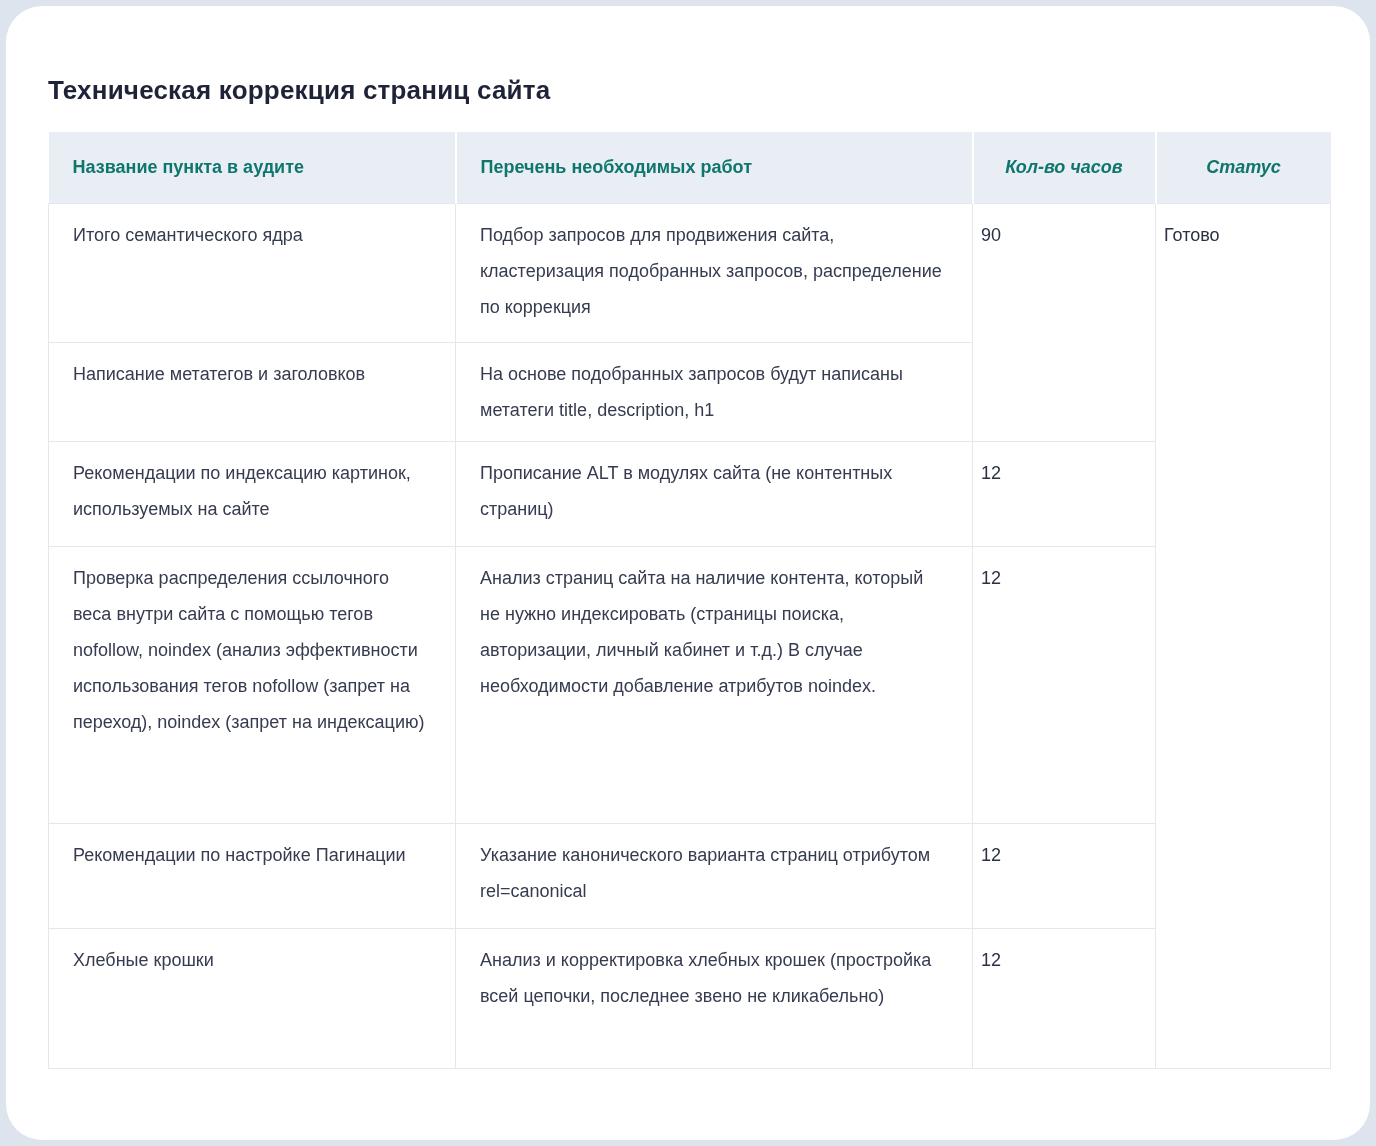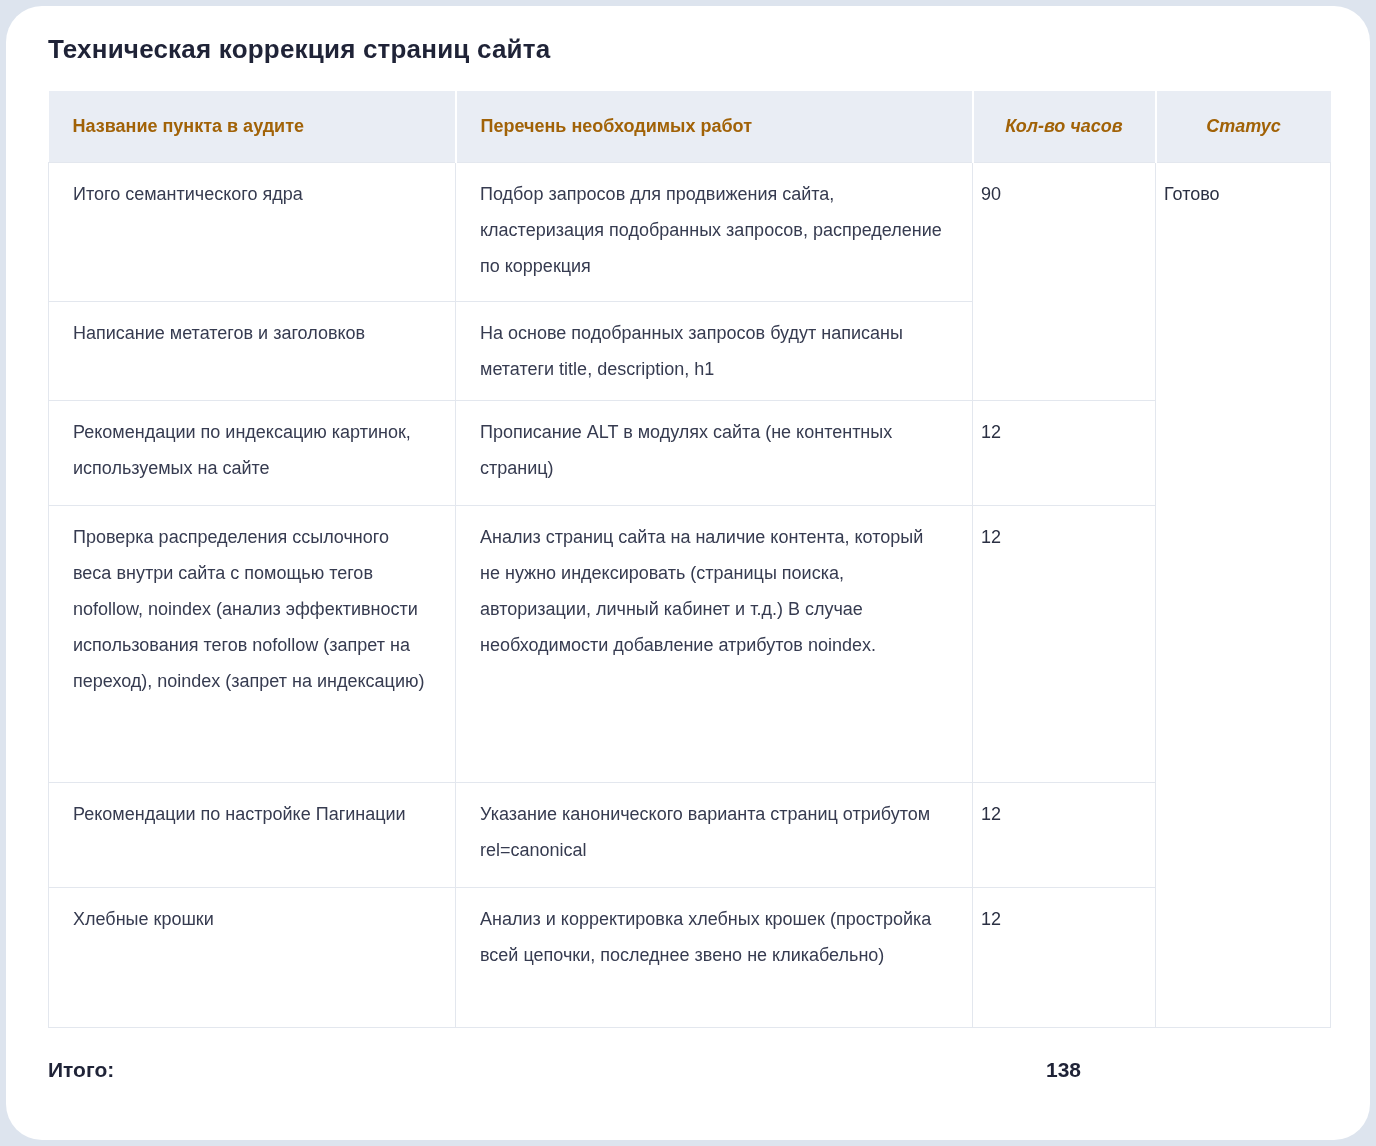--- a/index.html
+++ b/index.html
@@ -8,21 +8,21 @@
     background: #dde4ee;
     font-family: "Liberation Sans", sans-serif;
     color: #2b3043;
   }
   .card {
     position: absolute;
     left: 6px; top: 6px;
     width: 1364px; height: 1134px;
     background: #ffffff;
     border-radius: 36px;
-    padding: 28px 42px;
+    padding: 69px 42px;
     overflow: hidden;
   }
   .page-title {
     font-size: 26px;
     font-weight: 700;
     color: #1f2337;
     letter-spacing: 0.2px;
     margin-bottom: 26px;
   }
   table.work-table {
@@ -32,21 +32,21 @@
   }
   col.c1 { width: 407px; }
   col.c2 { width: 517px; }
   col.c3 { width: 183px; }
   col.c4 { width: 175px; }
   thead th {
     background: #e9edf4;
     height: 71px;
     font-size: 18px;
     font-weight: 700;
-    color: #a16207;
+    color: #0f766e;
     text-align: left;
     vertical-align: middle;
     padding: 0 24px;
     border: none;
     border-left: 2px solid #ffffff;
   }
   thead th:first-child { border-left: none; }
   thead th.center { text-align: center; padding: 0 8px; font-style: italic; }
   tbody td {
     border: 1px solid #e3e7ee;
@@ -132,18 +132,14 @@
         <td class="num">12</td>
       </tr>
       <tr style="height:140px;">
         <td>Хлебные крошки</td>
         <td>Анализ и корректировка хлебных крошек (простройка всей цепочки, последнее звено не кликабельно)</td>
         <td class="num">12</td>
       </tr>
     </tbody>
   </table>
 
-  <div class="totals">
-    <span class="label">Итого:</span>
-    <span class="value">138</span>
-  </div>
 
 </div>
 
 </body></html>

